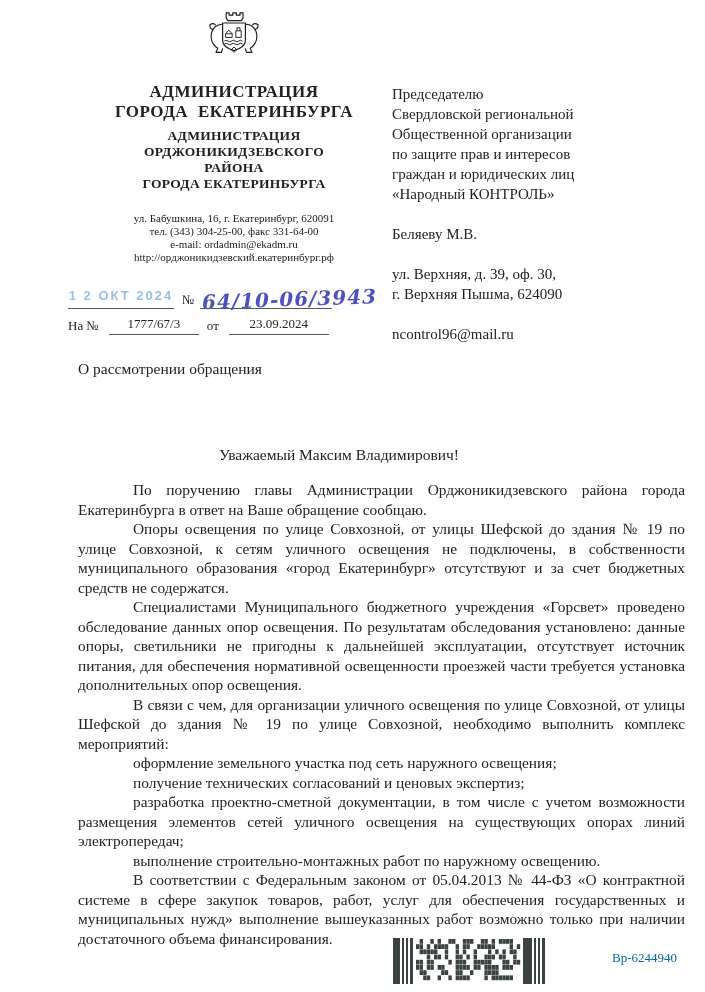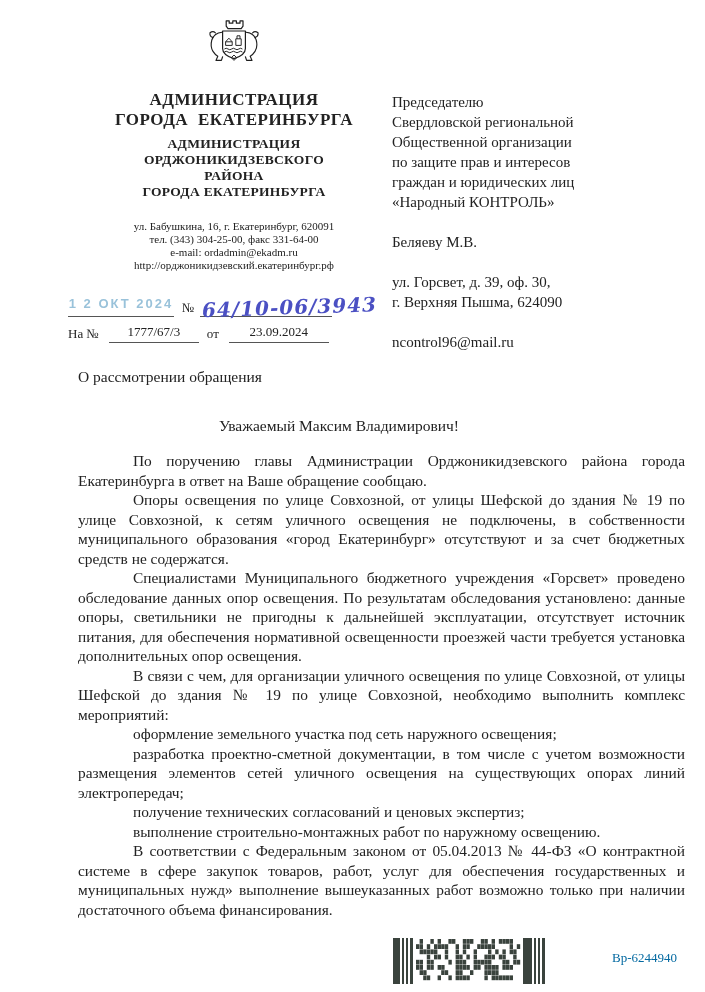--- a/index.html
+++ b/index.html
@@ -1,21 +1,21 @@
 <!DOCTYPE html>
 <html style="--text: #222222; --stamp-blue: #8fbcd6; --ink-blue: #4b50c3;"><head>
 <meta charset="utf-8">
 <style>
   html,body{margin:0;padding:0;background:#ffffff;}
   .page{
     position:relative;
     width:705px;height:987px;
     background:#fff;
     box-sizing:border-box;
-    padding:12px 20px 0 78px;
+    padding:4px 20px 0 78px;
     overflow:hidden;
     font-family:"Liberation Serif","DejaVu Serif",serif;
     color:var(--text,#222);
   }
   .header{display:flex;}
   .col-left{width:312px;text-align:center;flex:none;}
   .col-right{flex:1;padding-top:80px;padding-left:2px;font-size:15px;line-height:20px;text-align:left;}
 
   .coat{width:66px;height:64px;margin:2px auto 0 auto;}
   .org-name{margin-top:12px;font-size:17px;font-weight:bold;line-height:20px;letter-spacing:0.5px;word-spacing:5px;}
@@ -38,21 +38,21 @@
   .handwritten{
     position:absolute;left:2px;bottom:-4px;width:100%;
     font-family:"DejaVu Serif",serif;font-style:italic;font-weight:bold;
     font-size:20px;letter-spacing:1px;white-space:nowrap;
     color:var(--ink-blue,#4b50c3);
     transform:rotate(-2deg);
   }
   .ref-value{font-size:13px;}
 
   .subject{margin-top:16px;font-size:15.5px;text-align:left;}
-  .salutation{margin-top:31px;margin-bottom:16px;text-align:center;padding-right:85px;font-size:15.5px;}
+  .salutation{margin-top:68px;margin-bottom:16px;text-align:center;padding-right:85px;font-size:15.5px;}
 
   .body-text{max-height:470px;overflow:hidden;}
   .body-text p{
     margin:0;font-size:15.4px;line-height:19.5px;
     text-align:justify;text-indent:55px;
   }
 
   .barcode{position:absolute;left:385px;top:938px;width:170px;height:46px;}
   .doc-code{position:absolute;left:612px;top:950px;font-size:13px;color:#0369a1;}
 
@@ -133,40 +133,40 @@
     <div class="col-right">
         <div class="r-line">Председателю</div>
         <div class="r-line">Свердловской региональной</div>
         <div class="r-line">Общественной организации</div>
         <div class="r-line">по защите прав и интересов</div>
         <div class="r-line">граждан и юридических лиц</div>
         <div class="r-line">«Народный КОНТРОЛЬ»</div>
         <div class="r-line">&nbsp;</div>
         <div class="r-line">Беляеву М.В.</div>
         <div class="r-line">&nbsp;</div>
-        <div class="r-line">ул. Горсвет, д. 39, оф. 30,</div>
+        <div class="r-line">ул. Верхняя, д. 39, оф. 30,</div>
         <div class="r-line">г. Верхняя Пышма, 624090</div>
         <div class="r-line">&nbsp;</div>
         <div class="r-line">ncontrol96@mail.ru</div>
       </div>
 
   </div>
 
   <div class="subject">О рассмотрении обращения</div>
 
   <div class="salutation">Уважаемый Максим Владимирович!</div>
 
   <div class="body-text">
       <p>По поручению главы Администрации Орджоникидзевского района города Екатеринбурга в ответ на Ваше обращение сообщаю.</p>
       <p>Опоры освещения по улице Совхозной, от улицы Шефской до здания № 19 по улице Совхозной, к сетям уличного освещения не подключены, в собственности муниципального образования «город Екатеринбург» отсутствуют и за счет бюджетных средств не содержатся.</p>
       <p>Специалистами Муниципального бюджетного учреждения «Горсвет» проведено обследование данных опор освещения. По результатам обследования установлено: данные опоры, светильники не пригодны к дальнейшей эксплуатации, отсутствует источник питания, для обеспечения нормативной освещенности проезжей части требуется установка дополнительных опор освещения.</p>
       <p>В связи с чем, для организации уличного освещения по улице Совхозной, от улицы Шефской до здания № 19 по улице Совхозной, необходимо выполнить комплекс мероприятий:</p>
       <p>оформление земельного участка под сеть наружного освещения;</p>
+      <p>получение технических согласований и ценовых экспертиз;</p>
       <p>разработка проектно-сметной документации, в том числе с учетом возможности размещения элементов сетей уличного освещения на существующих опорах линий электропередач;</p>
-      <p>получение технических согласований и ценовых экспертиз;</p>
       <p>выполнение строительно-монтажных работ по наружному освещению.</p>
       <p>В соответствии с Федеральным законом от 05.04.2013 № 44-ФЗ «О контрактной системе в сфере закупок товаров, работ, услуг для обеспечения государственных и муниципальных нужд» выполнение вышеуказанных работ возможно только при наличии достаточного объема финансирования.</p>
     </div>
 
   <div class="barcode">
     <svg id="barcode-svg" width="170" height="46" aria-hidden="true" viewBox="0 0 154 46">
         <rect x="0.0" y="0.0" width="7.0" height="46.0" fill="#3a433d"></rect>
         <rect x="9.0" y="0.0" width="2.0" height="46.0" fill="#3a433d"></rect>
         <rect x="13.0" y="0.0" width="2.0" height="46.0" fill="#3a433d"></rect>
         <rect x="17.0" y="0.0" width="3.0" height="46.0" fill="#3a433d"></rect>

